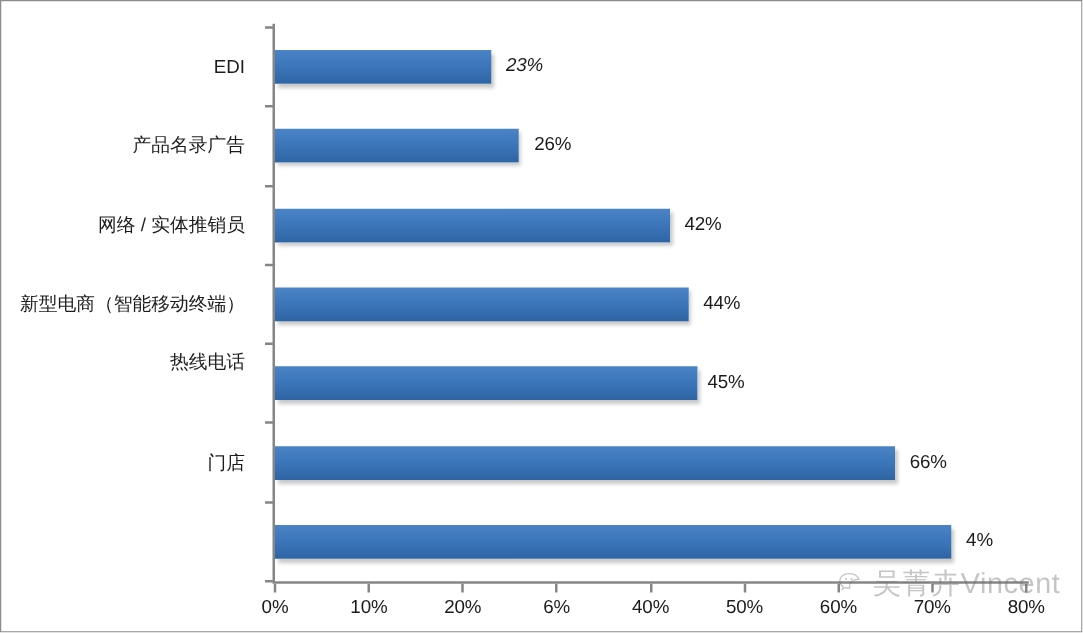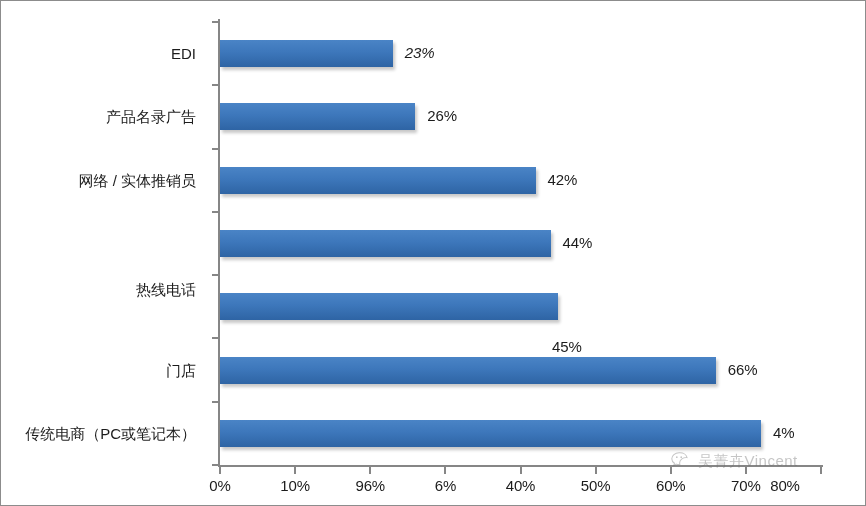--- a/index.html
+++ b/index.html
@@ -142,21 +142,21 @@
     gap: 5px;
     opacity: 0.40;
     pointer-events: none;
   }
   .wm-logo {
     width: 22px;
     height: 20px;
     flex: 0 0 auto;
   }
   .wm-text {
-    font-size: 15px;
+    font-size: 23px;
     color: #6f6f6f;
     white-space: nowrap;
     letter-spacing: 0.5px;
   }
 </style>
 </head>
 <body>
 
 <div class="screenshot">
   <div class="chart-area">
@@ -182,63 +182,63 @@
         <div class="bar-row" style="top: 126.571px; height: 63.2857px;">
           <div class="bar" title="网络 / 实体推销员 42%" style="width: 315.525px; top: 18.1429px;"></div>
           <div class="bar-label" style="left: 327.525px; top: 22.1429px;">42%</div>
           <div class="cat-label-wrap" style="top: 21.1429px;">
             <div class="cat-label">网络 / 实体推销员</div>
           </div>
         </div>
         <div class="bar-row" style="top: 189.857px; height: 63.2857px;">
           <div class="bar" title="新型电商（智能移动终端） 44%" style="width: 330.55px; top: 18.1429px;"></div>
           <div class="bar-label" style="left: 342.55px; top: 22.1429px;">44%</div>
+          <div class="cat-label-wrap" style="top: 21.1429px;">
+            <div class="cat-label">新型电商（智能移动终端）</div>
+          </div>
         </div>
         <div class="bar-row" style="top: 253.143px; height: 63.2857px;">
           <div class="bar" title="热线电话 45%" style="width: 338.062px; top: 18.1429px;"></div>
-          <div class="bar-label" style="left: 332px; top: 22.1429px; margin-top: 41px;">45%</div>
+          <div class="bar-label" style="left: 346px; top: 22.1429px;">45%</div>
           <div class="cat-label-wrap" style="top: 4px;">
             <div class="cat-label">热线电话</div>
           </div>
         </div>
         <div class="bar-row" style="top: 316.429px; height: 63.2857px;">
           <div class="bar" title="门店 66%" style="width: 495.825px; top: 18.1429px;"></div>
           <div class="bar-label" style="left: 507.825px; top: 22.1429px;">66%</div>
           <div class="cat-label-wrap" style="top: 21.1429px;">
             <div class="cat-label">门店</div>
           </div>
         </div>
         <div class="bar-row" style="top: 379.714px; height: 63.2857px;">
           <div class="bar" title="传统电商（PC或笔记本） 72%" style="width: 540.9px; top: 18.1429px;"></div>
           <div class="bar-label" style="left: 552.9px; top: 22.1429px;">4%</div>
-          <div class="cat-label-wrap" style="top: 21.1429px;">
-            <div class="cat-label">传统电商（PC或笔记本）</div>
-          </div>
         </div>
       </div>
 
     <div id="xticks">
         <div class="xtick" style="left: 218px;"></div>
         <div class="xtick-label" style="left: 219px;">0%</div>
         <div class="xtick" style="left: 293.125px;"></div>
         <div class="xtick-label" style="left: 294.125px;">10%</div>
         <div class="xtick" style="left: 368.25px;"></div>
-        <div class="xtick-label" style="left: 369.25px;">96%</div>
+        <div class="xtick-label" style="left: 369.25px;">20%</div>
         <div class="xtick" style="left: 443.375px;"></div>
         <div class="xtick-label" style="left: 444.375px;">6%</div>
         <div class="xtick" style="left: 518.5px;"></div>
         <div class="xtick-label" style="left: 519.5px;">40%</div>
         <div class="xtick" style="left: 593.625px;"></div>
         <div class="xtick-label" style="left: 594.625px;">50%</div>
         <div class="xtick" style="left: 668.75px;"></div>
         <div class="xtick-label" style="left: 669.75px;">60%</div>
         <div class="xtick" style="left: 743.875px;"></div>
         <div class="xtick-label" style="left: 744.875px;">70%</div>
         <div class="xtick" style="left: 819px;"></div>
-        <div class="xtick-label" style="left: 784px;">80%</div>
+        <div class="xtick-label" style="left: 820px;">80%</div>
       </div>
     <div id="yticks">
         <div class="ytick" style="top: 20px;"></div>
         <div class="ytick" style="top: 83.2857px;"></div>
         <div class="ytick" style="top: 146.571px;"></div>
         <div class="ytick" style="top: 209.857px;"></div>
         <div class="ytick" style="top: 273.143px;"></div>
         <div class="ytick" style="top: 336.429px;"></div>
         <div class="ytick" style="top: 399.714px;"></div>
         <div class="ytick" style="top: 463px;"></div>

